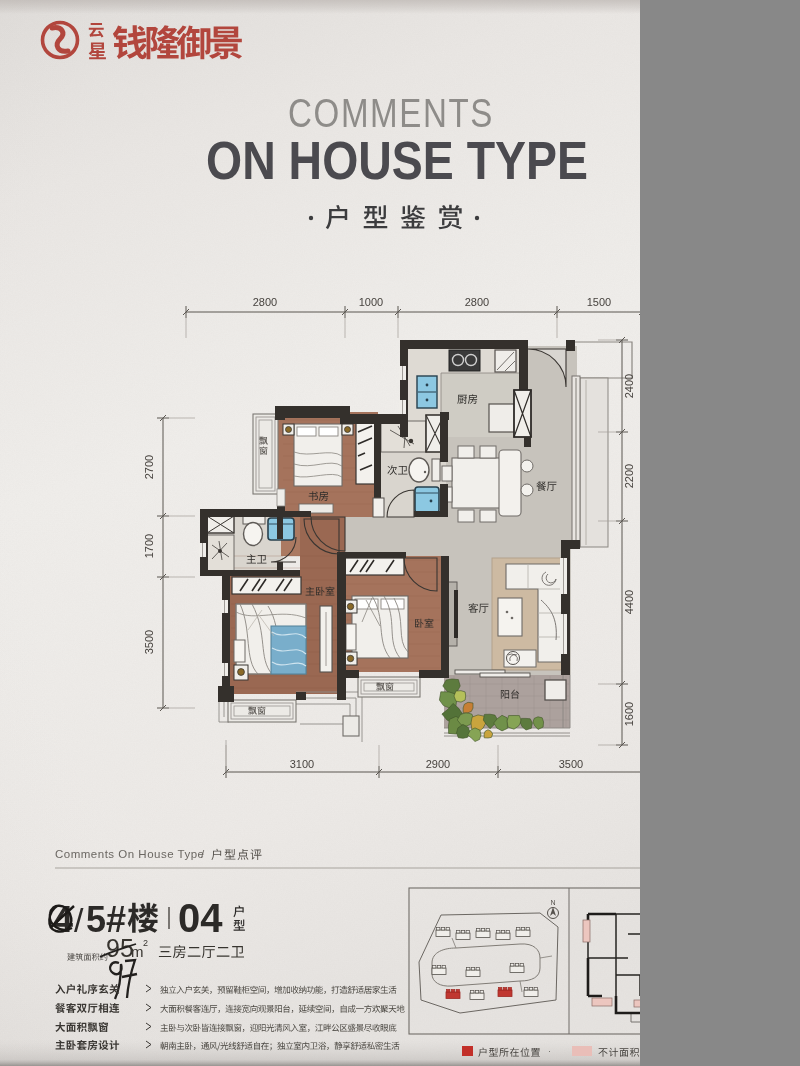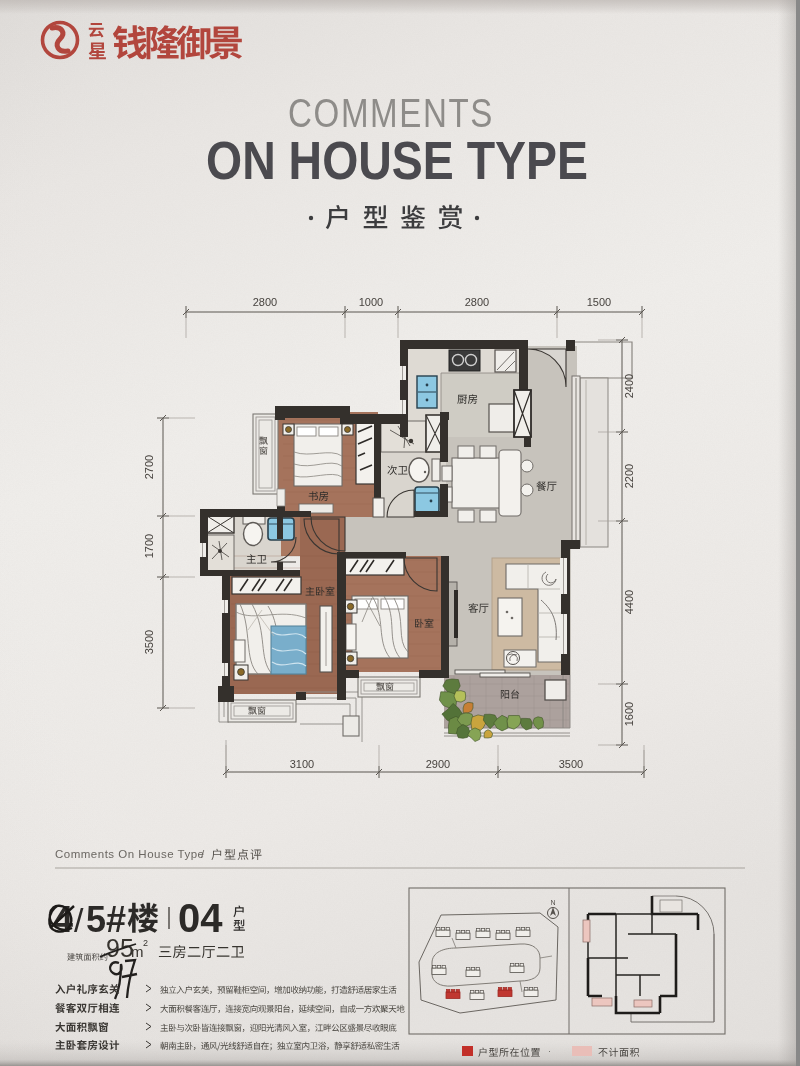--- a/index.html
+++ b/index.html
@@ -1,14 +1,14 @@
 <!DOCTYPE html>
 <html><head><meta charset="utf-8"><style>
 html,body{margin:0;padding:0;background:#888;}
-#page{width:796px;height:1066px;position:relative;overflow:hidden;}
+#page{width:640px;height:1066px;position:relative;overflow:hidden;}
 svg{display:block;}
 text{font-family:"Liberation Sans",sans-serif;}
 </style></head><body>
 <div id="page">
 <svg width="800" height="1066" viewBox="0 0 800 1066">
 <defs>
 <linearGradient id="pagegrad" x1="0" y1="0" x2="0.25" y2="1">
 <stop offset="0" stop-color="#e1dedb"></stop>
           <stop offset="0.18" stop-color="#eae7e4"></stop>
 <stop offset="0.45" stop-color="#f0eeeb"></stop>

